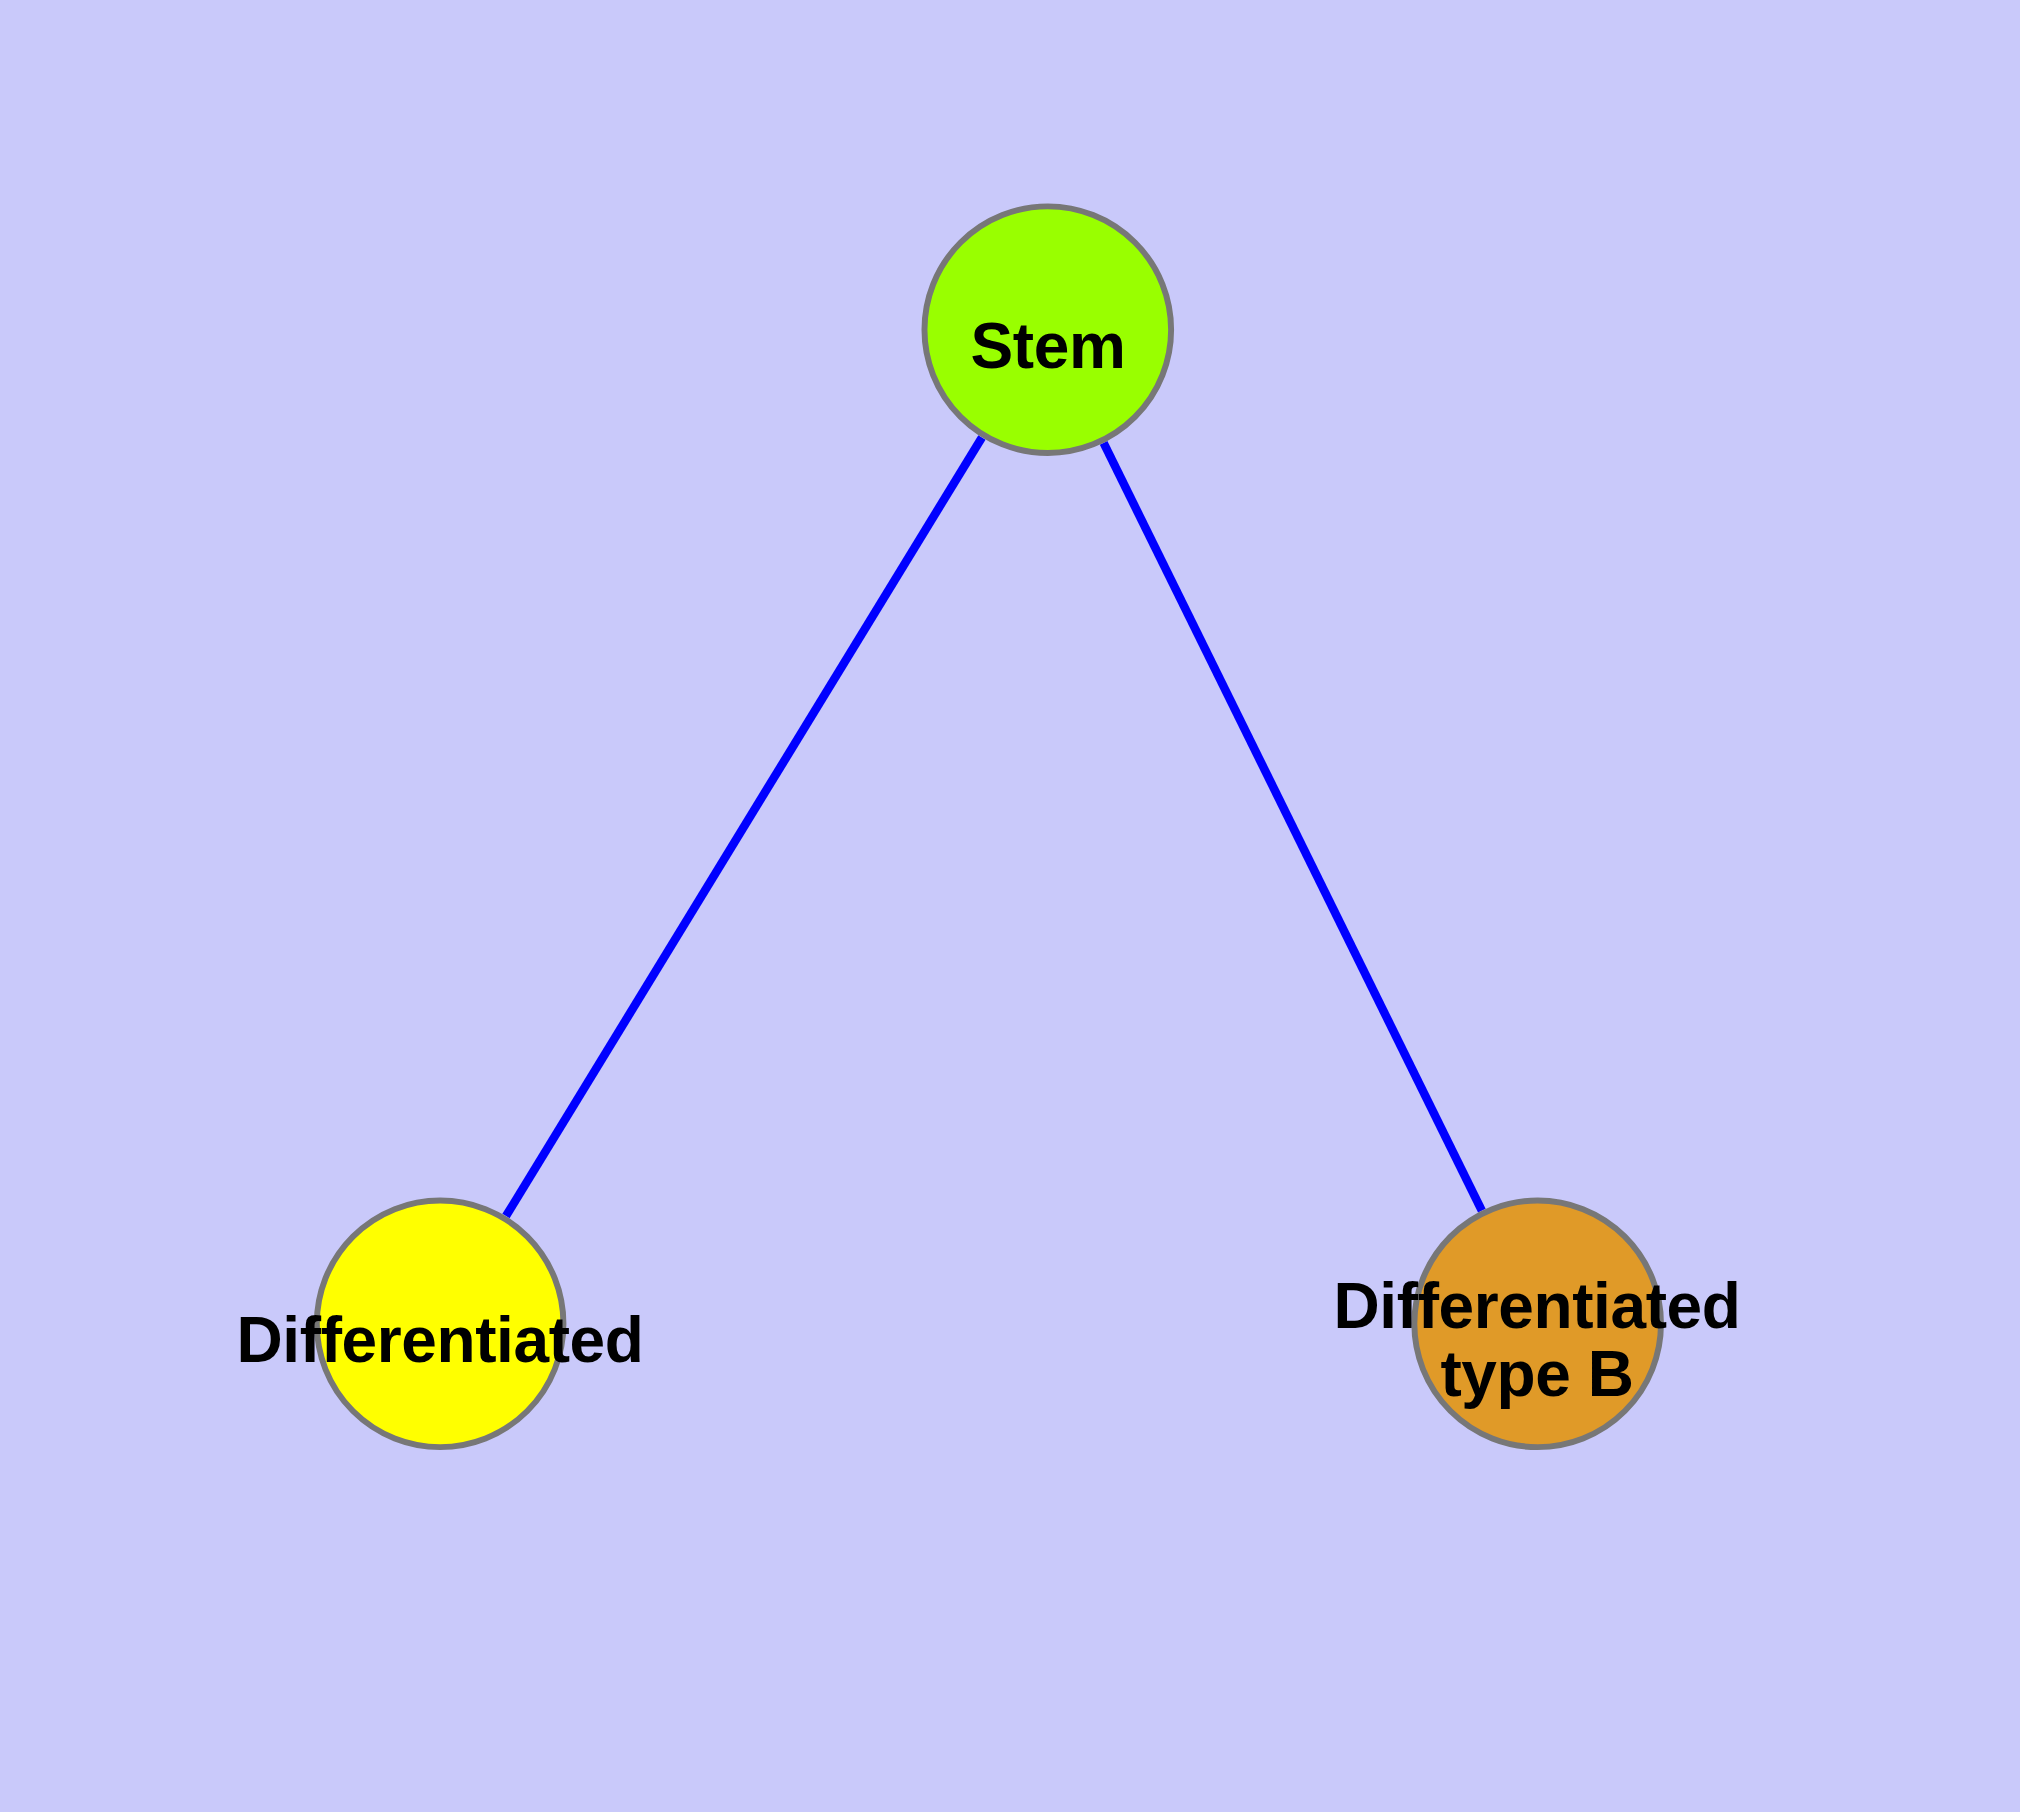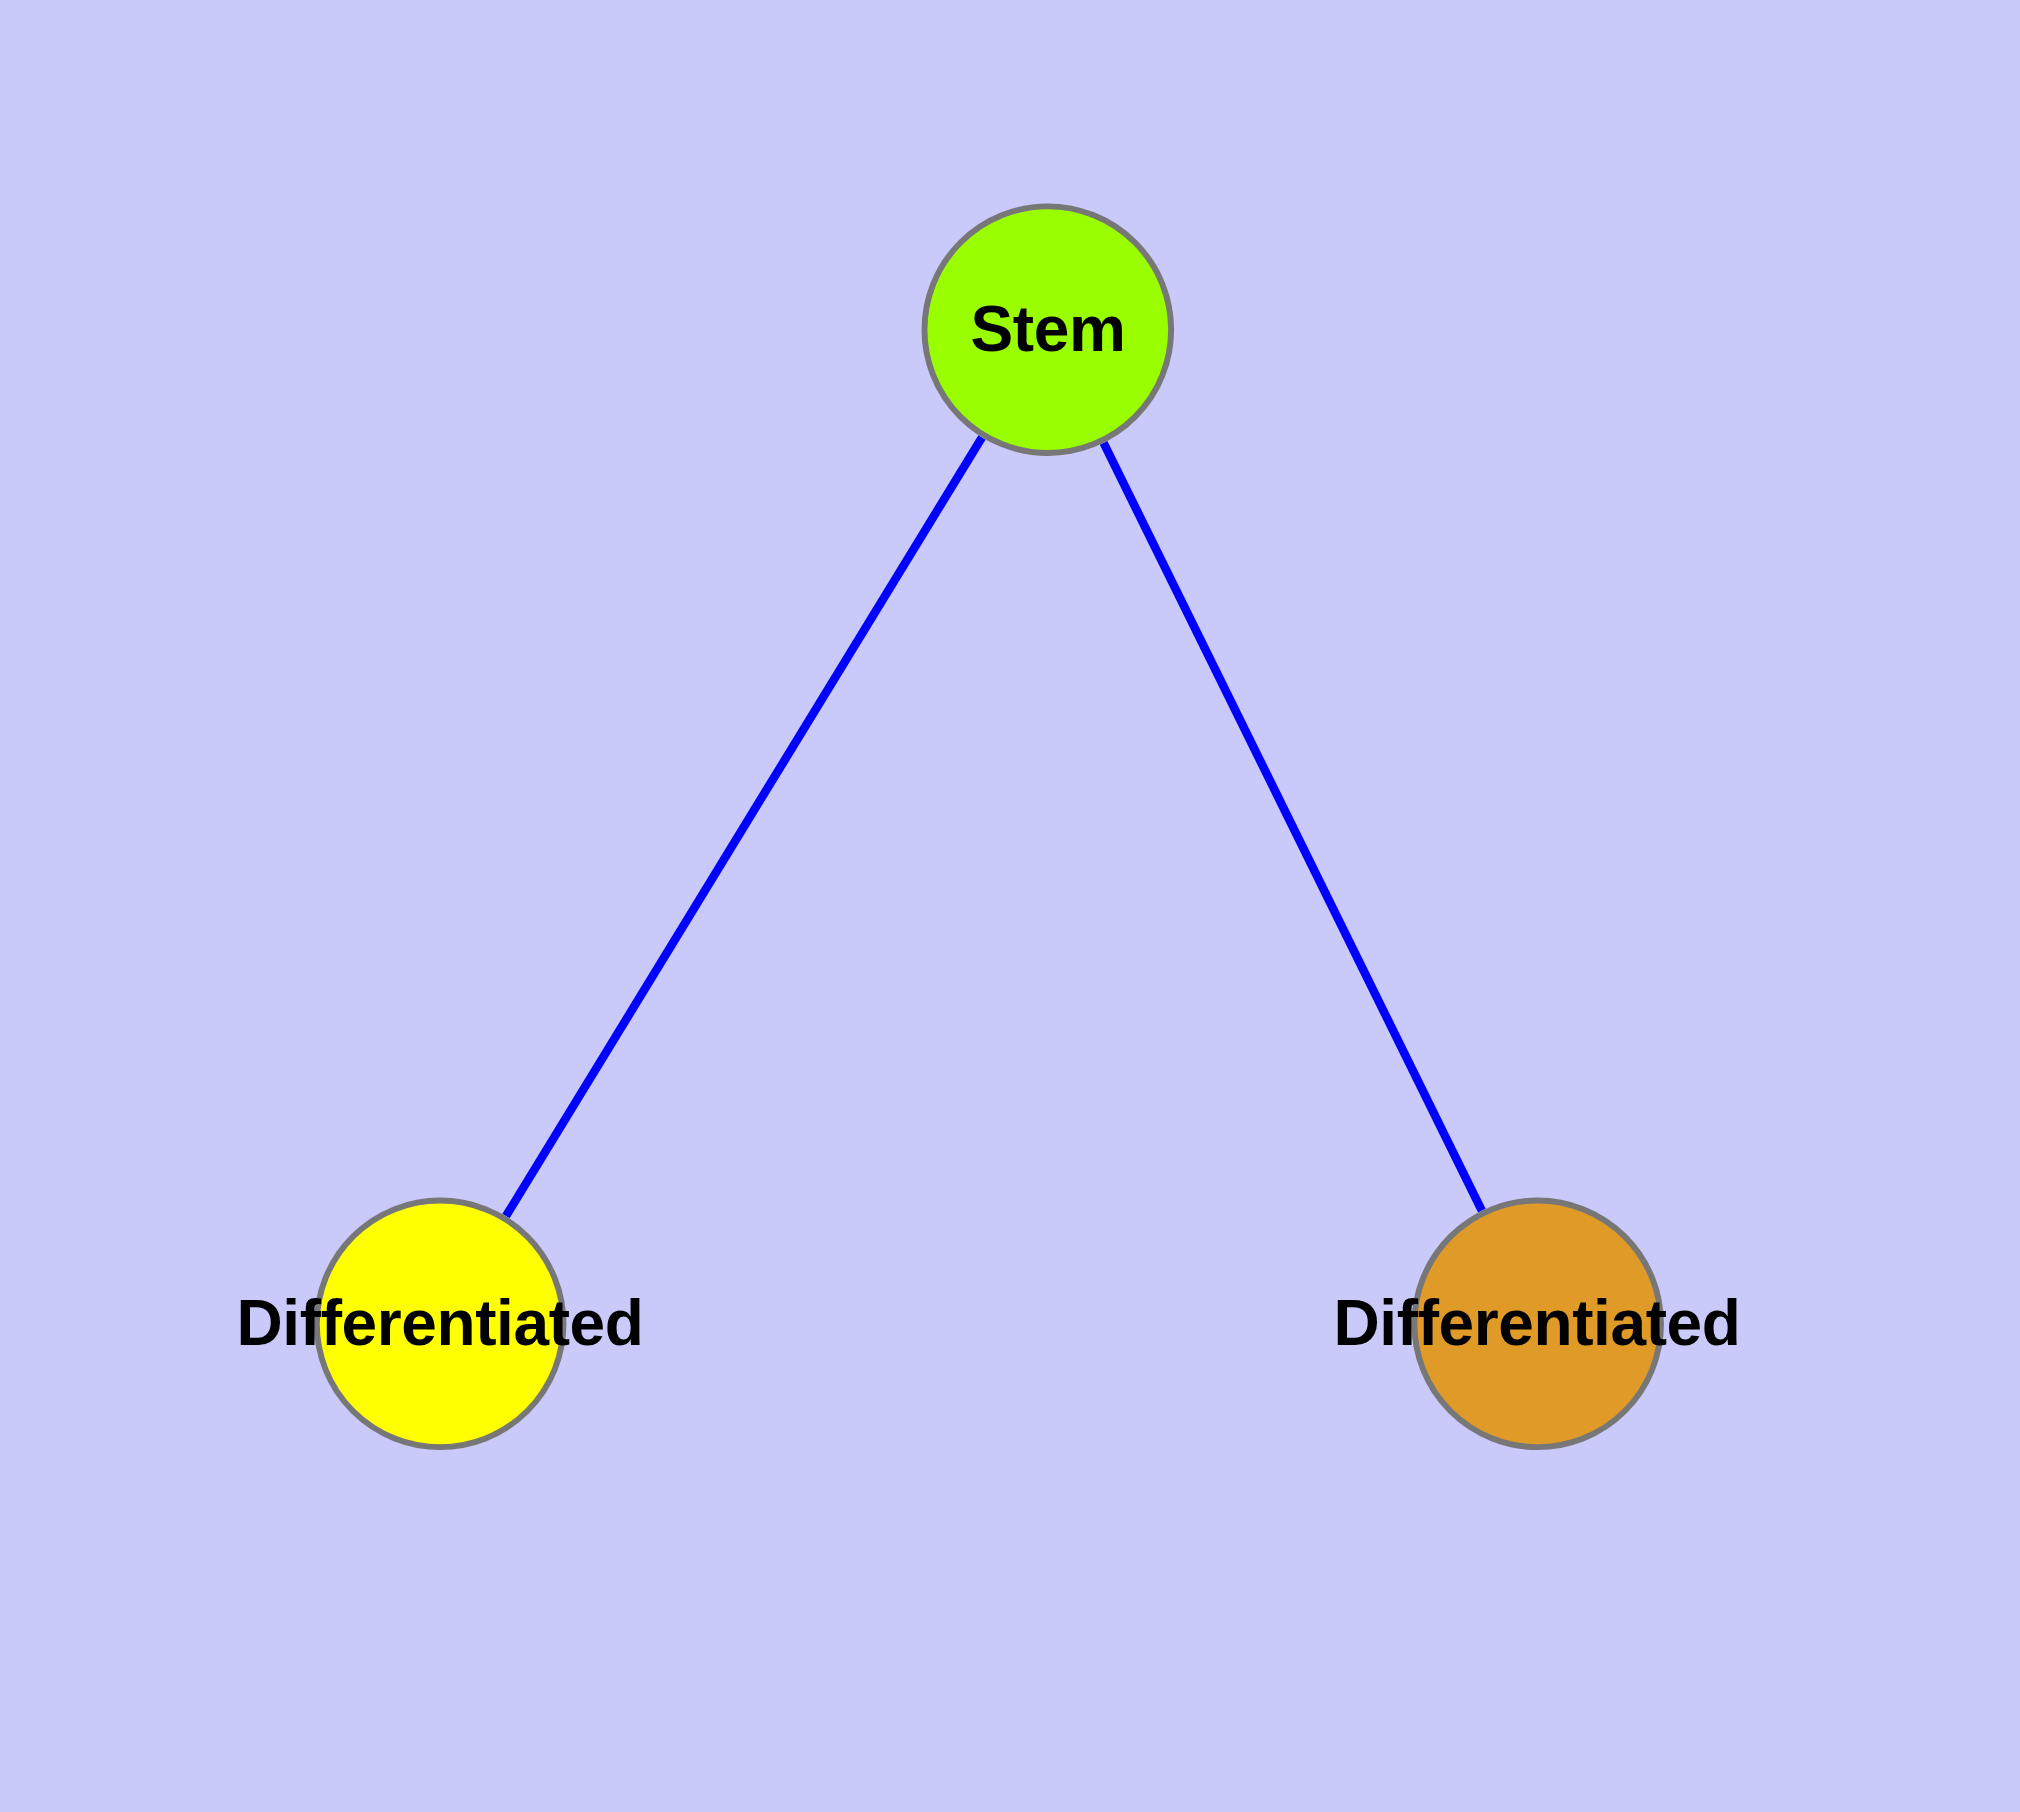--- a/index.html
+++ b/index.html
@@ -31,20 +31,21 @@
   .node-label {
     position: absolute;
     text-align: center;
     font-weight: bold;
     color: #000000;
     line-height: 1.06;
     white-space: pre;
     letter-spacing: -0.4px;
     pointer-events: none;
     transform: translate(-50%, -50%);
+    margin-top: 17px;
   }
 </style>
 </head>
 <body>
 
 <div id="stage" style="width: 2021px; height: 1812px;">
 
   <div id="canvas-bg" style="background: rgb(201, 201, 250);"></div>
 
   <svg id="graph-svg" viewBox="0 0 2384 2138">
@@ -55,17 +56,17 @@
     <g id="node-layer">
         <circle cx="1236" cy="389" r="145.5" fill="#99ff00" stroke="#777777" stroke-width="7"></circle>
         <circle cx="519" cy="1562" r="145.5" fill="#ffff00" stroke="#777777" stroke-width="7"></circle>
         <circle cx="1814" cy="1562" r="145.5" fill="#e09a28" stroke="#777777" stroke-width="7"></circle>
       </g>
   </svg>
 
   <div id="label-layer">
       <div class="node-label" style="left: 1048px; top: 330px; font-size: 64px; color: rgb(0, 0, 0);"><div>Stem</div></div>
       <div class="node-label" style="left: 440px; top: 1324px; font-size: 64px; color: rgb(0, 0, 0);"><div>Differentiated</div></div>
-      <div class="node-label" style="left: 1537px; top: 1324px; font-size: 64px; color: rgb(0, 0, 0);"><div>Differentiated</div></div>
+      <div class="node-label" style="left: 1537px; top: 1324px; font-size: 64px; color: rgb(0, 0, 0);"><div>Differentiated</div><div>type B</div></div>
     </div>
 
 </div>
 
 
 </body></html>

